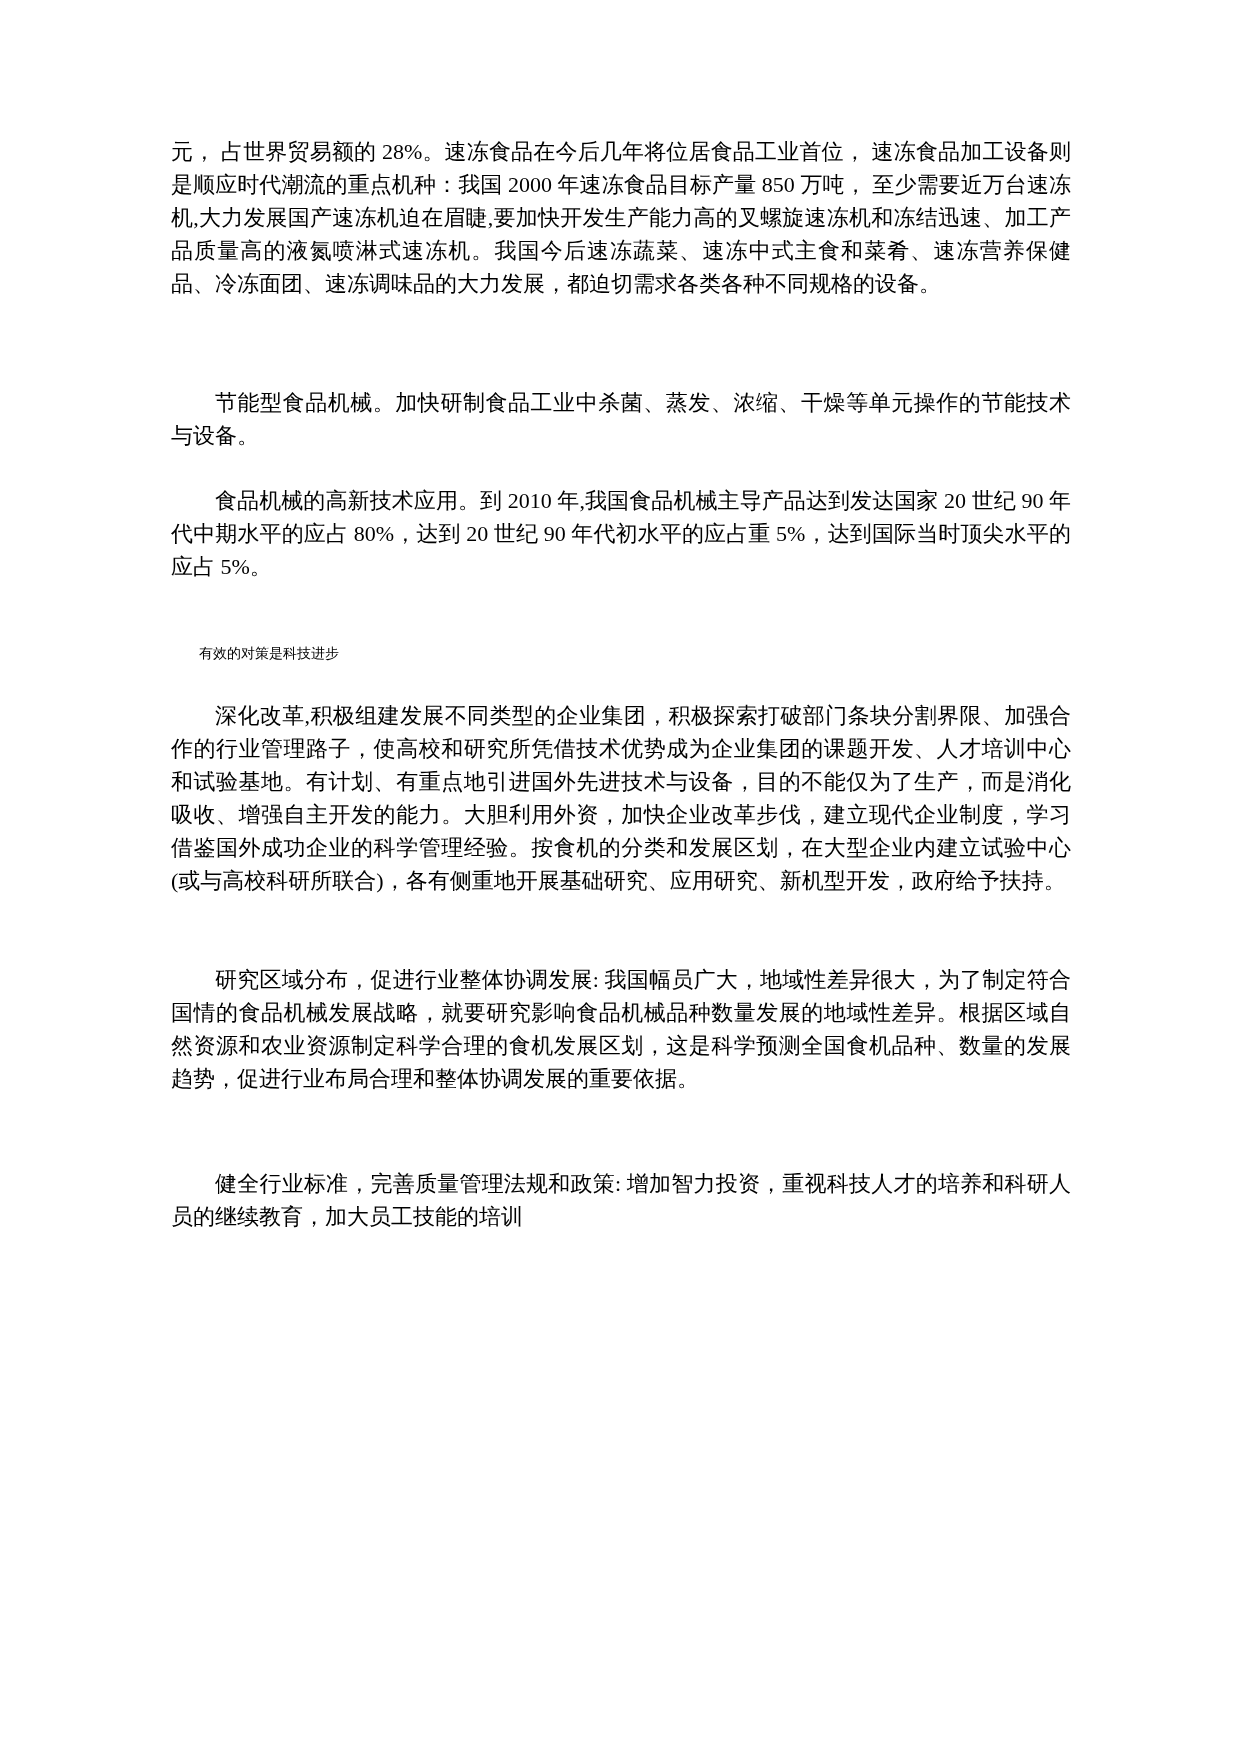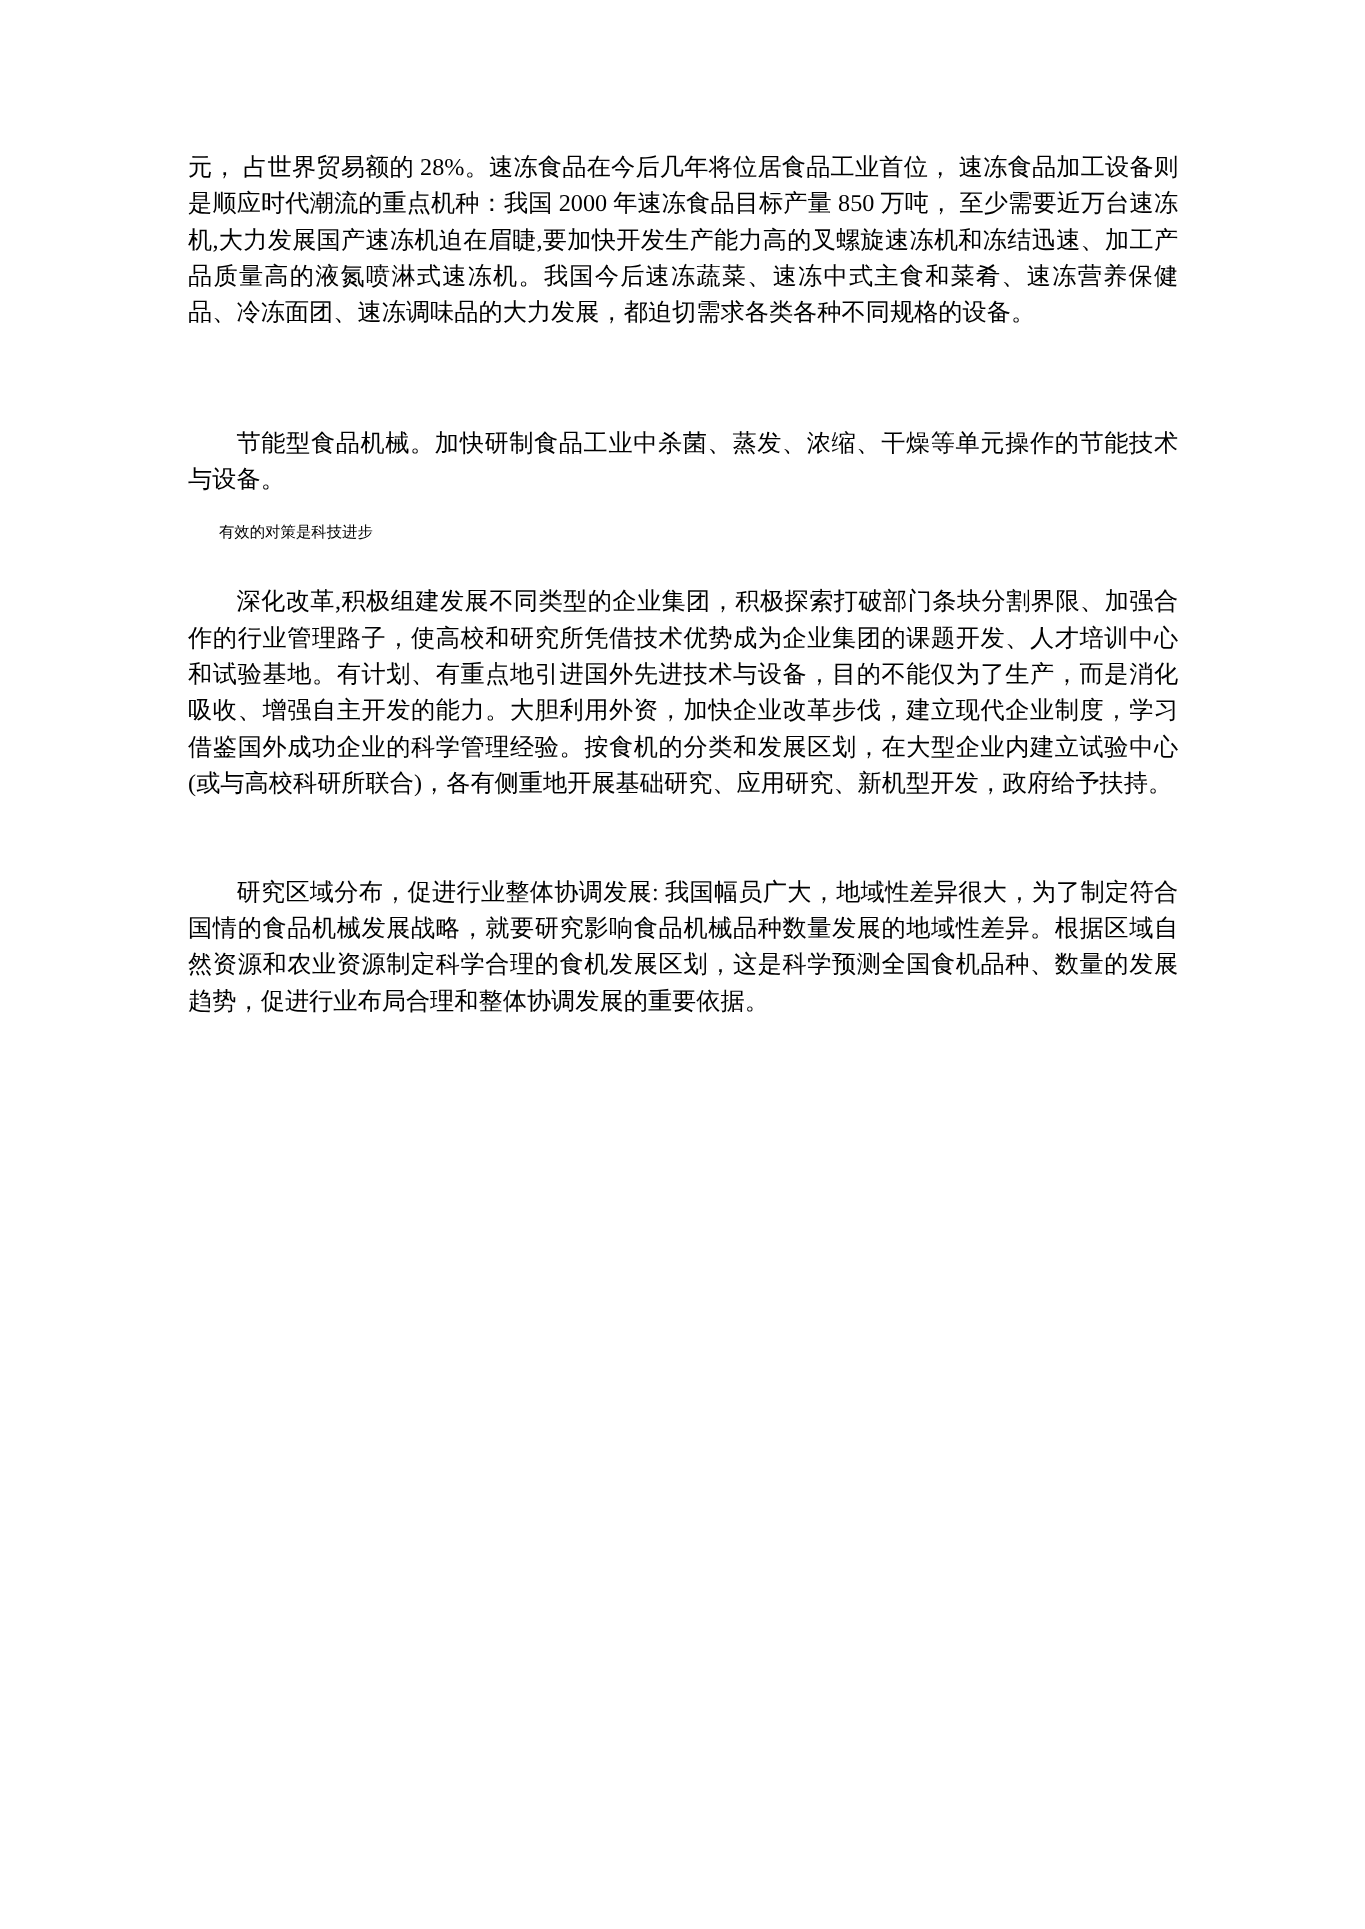--- a/index.html
+++ b/index.html
@@ -32,36 +32,38 @@
   }
   .heading-line {
     margin: 0;
     text-indent: 2em;
     font-weight: normal;
     font-size: 14px;
     line-height: 33px;
   }
   
   .gap-a { margin-bottom: 86px; }
-  .gap-b { margin-bottom: 16px; }
+  .gap-b { margin-bottom: 32px; }
   .gap-c { margin-bottom: 54px; }
   .gap-d { margin-bottom: 29px; }
   .gap-e { margin-bottom: 72px; }
   .gap-f { margin-bottom: 66px; }
 </style>
 </head>
 <body>
 
 <div class="page doc-text">
 
   <p class="para no-indent gap-a">元， 占世界贸易额的 28%。速冻食品在今后几年将位居食品工业首位， 速冻食品加工设备则是顺应时代潮流的重点机种：我国 2000 年速冻食品目标产量 850 万吨， 至少需要近万台速冻机,大力发展国产速冻机迫在眉睫,要加快开发生产能力高的叉螺旋速冻机和冻结迅速、加工产品质量高的液氮喷淋式速冻机。我国今后速冻蔬菜、速冻中式主食和菜肴、速冻营养保健品、冷冻面团、速冻调味品的大力发展，都迫切需求各类各种不同规格的设备。</p>
 
   <p class="para gap-b">节能型食品机械。加快研制食品工业中杀菌、蒸发、浓缩、干燥等单元操作的节能技术与设备。</p>
 
+  <p class="para gap-c">食品机械的高新技术应用。到 2010 年,我国食品机械主导产品达到发达国家 20 世纪 90 年代中期水平的应占 80%，达到 20 世纪 90 年代初水平的应占重 5%，达到国际当时顶尖水平的应占 5%。</p>
 
   <p class="heading-line gap-d">有效的对策是科技进步</p>
 
   <p class="para gap-f">深化改革,积极组建发展不同类型的企业集团，积极探索打破部门条块分割界限、加强合作的行业管理路子，使高校和研究所凭借技术优势成为企业集团的课题开发、人才培训中心和试验基地。有计划、有重点地引进国外先进技术与设备，目的不能仅为了生产，而是消化吸收、增强自主开发的能力。大胆利用外资，加快企业改革步伐，建立现代企业制度，学习借鉴国外成功企业的科学管理经验。按食机的分类和发展区划，在大型企业内建立试验中心(或与高校科研所联合)，各有侧重地开展基础研究、应用研究、新机型开发，政府给予扶持。</p>
 
   <p class="para gap-e">研究区域分布，促进行业整体协调发展: 我国幅员广大，地域性差异很大，为了制定符合国情的食品机械发展战略，就要研究影响食品机械品种数量发展的地域性差异。根据区域自然资源和农业资源制定科学合理的食机发展区划，这是科学预测全国食机品种、数量的发展趋势，促进行业布局合理和整体协调发展的重要依据。</p>
 
+  <p class="para">健全行业标准，完善质量管理法规和政策: 增加智力投资，重视科技人才的培养和科研人员的继续教育，加大员工技能的培训</p>
 
 </div>
 
 </body></html>

